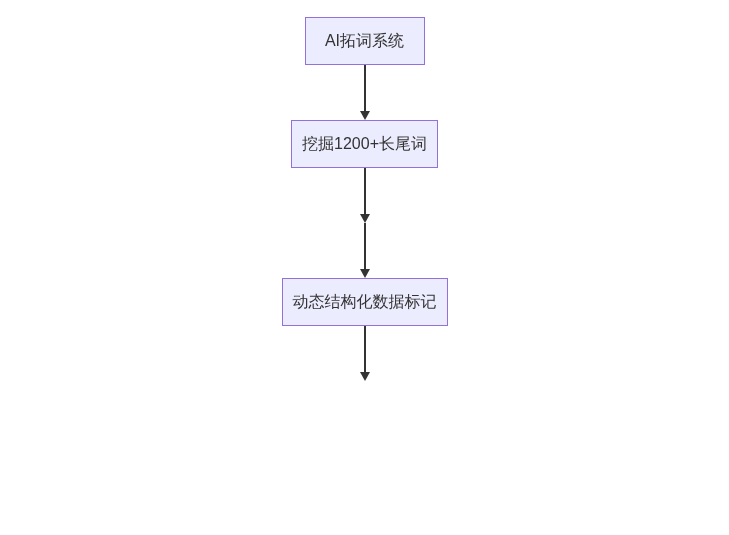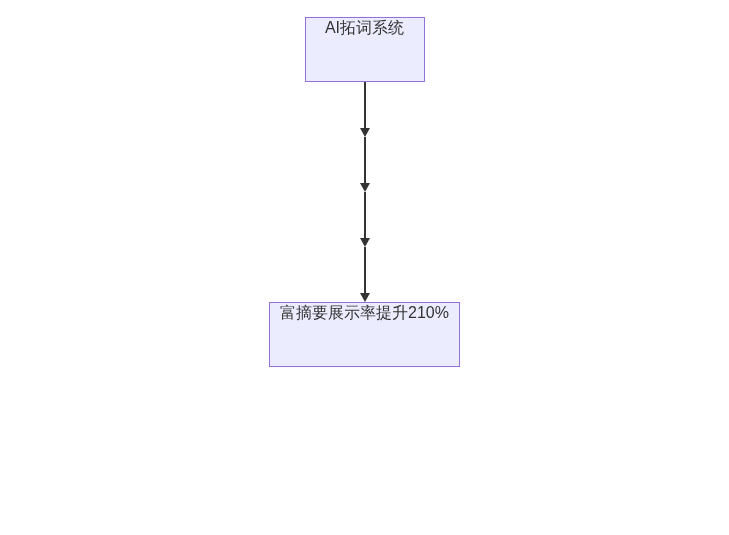--- a/index.html
+++ b/index.html
@@ -19,24 +19,24 @@
       display: flex;
       flex-direction: column;
       align-items: center;
       padding-top: 17px;
       box-sizing: border-box;
     }
     .node {
       background: #ECECFF;
       border: 1px solid #9370DB;
       box-sizing: border-box;
-      height: 65px;
+      height: 48px;
       min-width: 120px;
       display: flex;
-      align-items: flex-start;
+      align-items: center;
       justify-content: center;
       padding: 0 10px;
       font-size: 16px;
       color: #333333;
       white-space: nowrap;
       text-align: center;
     }
     .edge {
       display: flex;
       flex-direction: column;
@@ -64,35 +64,38 @@
 
   <div class="node">
     <span>AI拓词系统</span>
   </div>
 
   <div class="edge">
     <div class="line"></div>
     <div class="head"></div>
   </div>
 
-
-  <div class="edge">
-    <div class="line"></div>
-    <div class="head"></div>
+  <div class="node">
+    <span>挖掘1200+长尾词</span>
   </div>
-
 
   <div class="edge">
     <div class="line"></div>
     <div class="head"></div>
   </div>
 
 
   <div class="edge">
     <div class="line"></div>
     <div class="head"></div>
   </div>
 
   <div class="node">
-    <span>富摘要展示率提升210%</span>
+    <span>动态结构化数据标记</span>
   </div>
+
+  <div class="edge">
+    <div class="line"></div>
+    <div class="head"></div>
+  </div>
+
 
 </div>
 
 </body></html>

